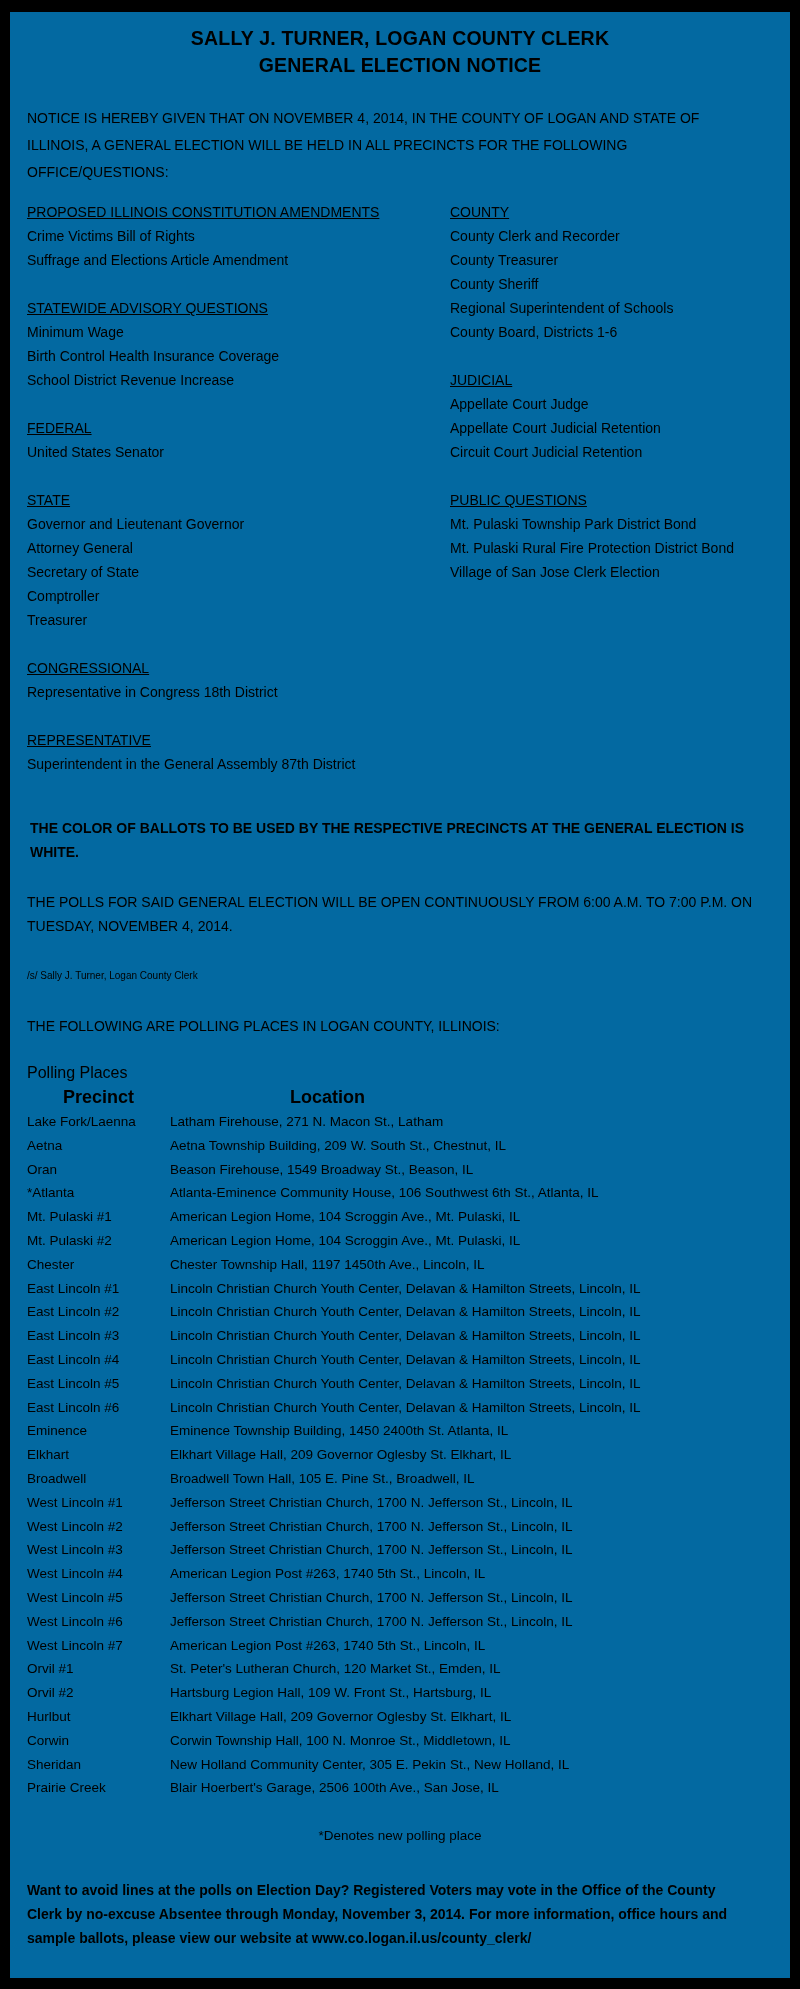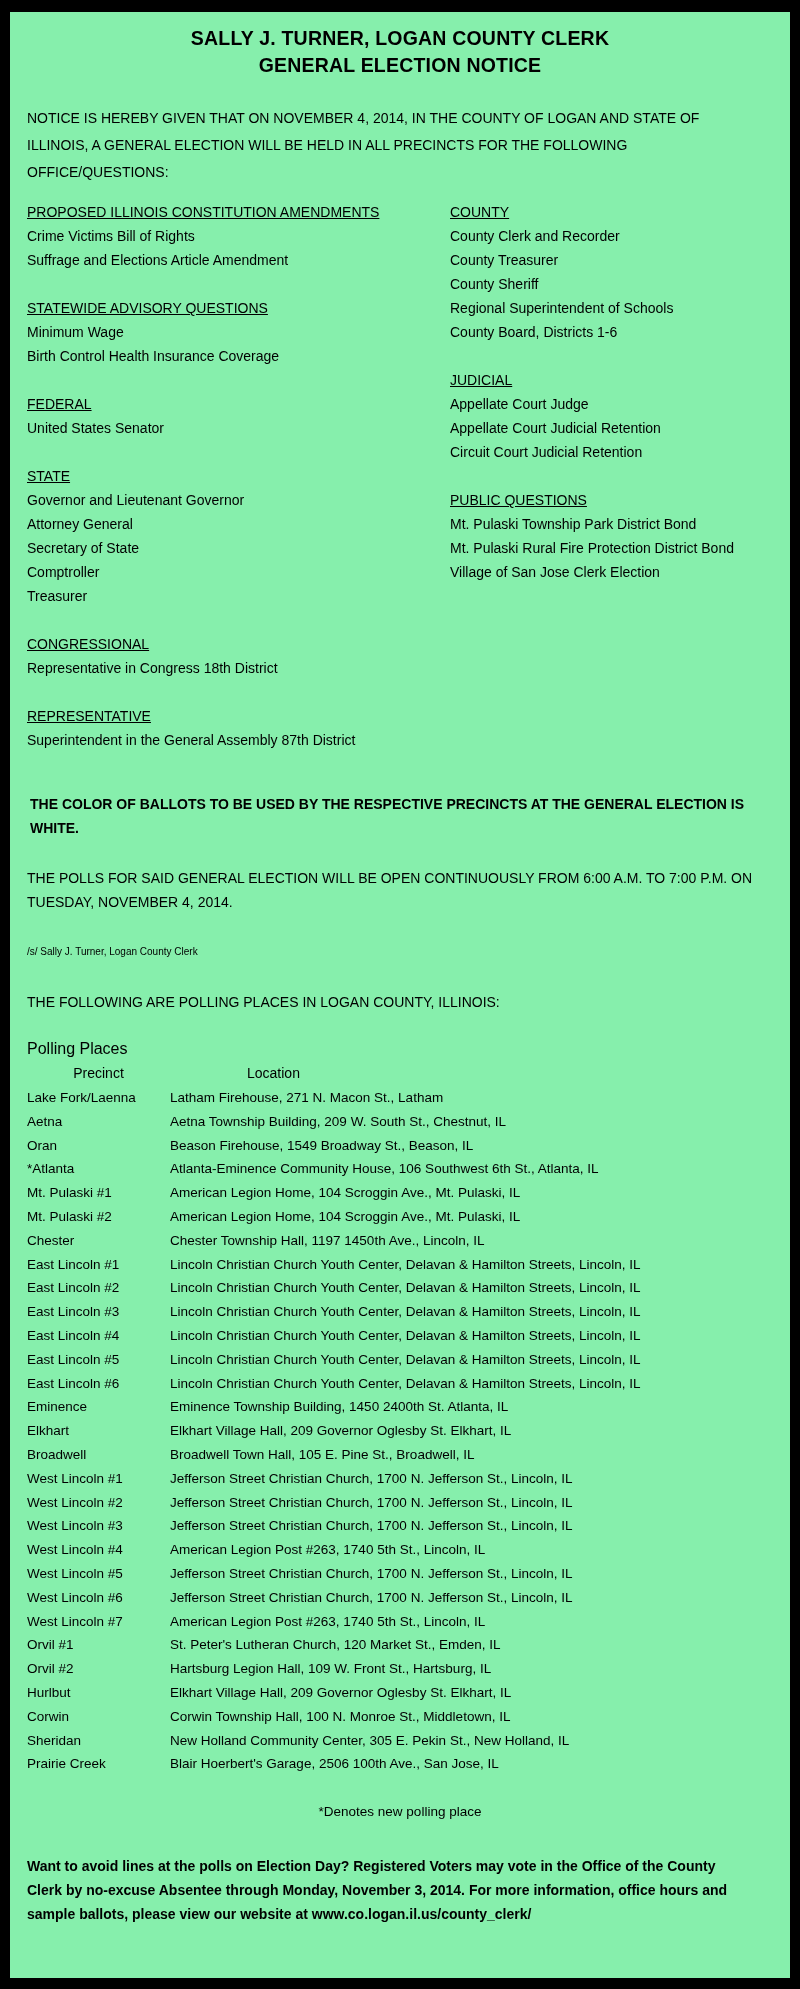--- a/index.html
+++ b/index.html
@@ -5,37 +5,37 @@
   * { margin:0; padding:0; box-sizing:border-box; }
   html { background:#000; }
   body {
     width:800px; height:1989px; position:relative;
     background:#000; color:#000;
     font-family:"Liberation Sans", sans-serif;
   }
   .page {
     position:absolute; left:10px; top:12px;
     width:780px; height:1966px;
-    background:#86efac; padding:13px 17px; overflow:hidden;
+    background:#0369a1; padding:13px 17px; overflow:hidden;
   }
   .title { text-align:center; font-weight:bold; font-size:19.5px; line-height:27px; letter-spacing:0.2px; }
   .intro { margin-top:26px; font-size:14px; line-height:27px; width:722px; }
   .cols { display:flex; margin-top:14px; font-size:14px; }
   .col-left { width:423px; flex:0 0 423px; }
   .col-right { flex:1; }
   .section { margin-bottom:24px; }
   .section:last-child { margin-bottom:0; }
   .sec-heading { text-decoration:underline; line-height:24px; white-space:nowrap; }
   .sec-item { line-height:24px; white-space:nowrap; }
   .ballot { margin-top:40px; font-size:14px; line-height:24px; font-weight:bold; width:745px; padding-left:3px; }
   .polls { margin-top:26px; font-size:14px; line-height:24px; width:742px; }
   .signature { margin-top:26px; font-size:10px; line-height:24px; }
   .polling-intro { margin-top:26px; font-size:14px; line-height:24px; }
   .polling-label { margin-top:22px; font-size:16px; line-height:25px; }
-  .phead { display:flex; font-weight:normal; font-size:14px; line-height:25px; }
+  .phead { display:flex; font-weight:bold; font-size:18px; line-height:25px;gap:43px; }
   .phead .pc { width:143px; text-align:center; }
   .phead .lc { margin-left:77px; }
   .ptable-body { font-size:13.5px; }
   .prow { display:flex; line-height:23.8px; }
   .pcol { width:143px; flex:0 0 143px; white-space:nowrap; }
   .lcol { white-space:nowrap; }
   .footnote { margin-top:24px; font-size:13.5px; line-height:24px;text-align:center; }
   .absentee { margin-top:30px; font-size:14px; line-height:24px; font-weight:bold; width:712px; }
 </style>
 </head>
@@ -57,20 +57,21 @@
         <div>
             <div class="sec-item">Crime Victims Bill of Rights</div>
             <div class="sec-item">Suffrage and Elections Article Amendment</div>
           </div>
       </div>
       <div class="section">
         <div class="sec-heading">STATEWIDE ADVISORY QUESTIONS</div>
         <div>
             <div class="sec-item">Minimum Wage</div>
             <div class="sec-item">Birth Control Health Insurance Coverage</div>
+            <div class="sec-item">School District Revenue Increase</div>
           </div>
       </div>
       <div class="section">
         <div class="sec-heading">FEDERAL</div>
         <div>
             <div class="sec-item">United States Senator</div>
           </div>
       </div>
       <div class="section">
         <div class="sec-heading">STATE</div>

